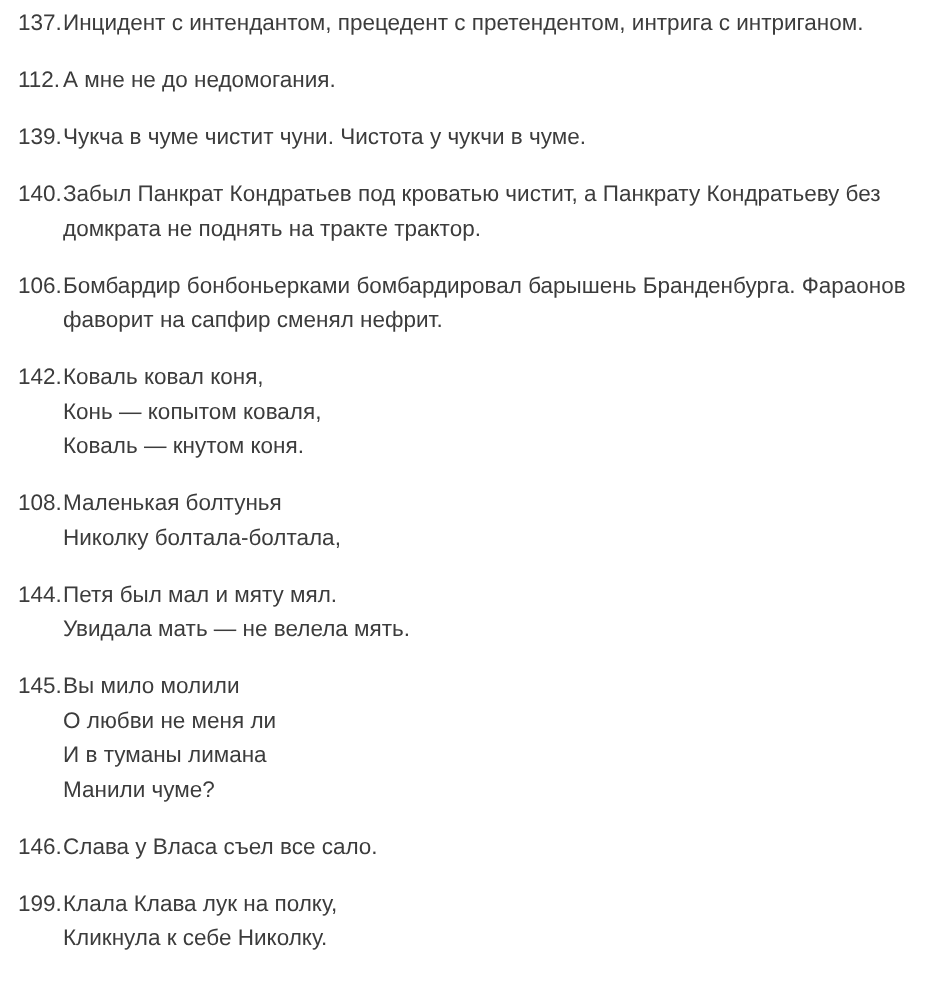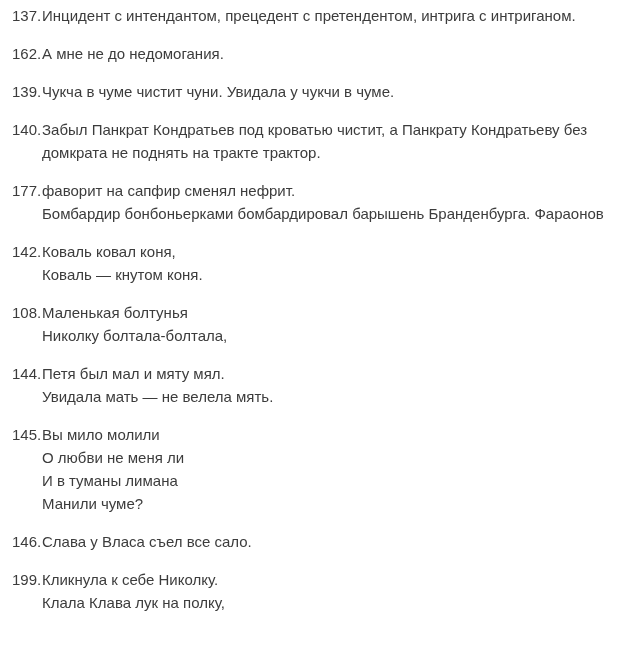--- a/index.html
+++ b/index.html
@@ -43,53 +43,54 @@
 <div class="list">
 
   <div class="item">
     <div class="num">137.</div>
     <div class="lines">
       <div class="line">Инцидент с интендантом, прецедент с претендентом, интрига с интриганом.</div>
     </div>
   </div>
 
   <div class="item">
-    <div class="num">162.</div>
+    <div class="num">112.</div>
     <div class="lines">
       <div class="line">А мне не до недомогания.</div>
     </div>
   </div>
 
   <div class="item">
     <div class="num">139.</div>
     <div class="lines">
-      <div class="line">Чукча в чуме чистит чуни. Увидала у чукчи в чуме.</div>
+      <div class="line">Чукча в чуме чистит чуни. Чистота у чукчи в чуме.</div>
     </div>
   </div>
 
   <div class="item">
     <div class="num">140.</div>
     <div class="lines">
       <div class="line">Забыл Панкрат Кондратьев под кроватью чистит, а Панкрату Кондратьеву без</div>
       <div class="line">домкрата не поднять на тракте трактор.</div>
     </div>
   </div>
 
   <div class="item">
-    <div class="num">177.</div>
+    <div class="num">106.</div>
     <div class="lines">
+      <div class="line">Бомбардир бонбоньерками бомбардировал барышень Бранденбурга. Фараонов</div>
       <div class="line">фаворит на сапфир сменял нефрит.</div>
-      <div class="line">Бомбардир бонбоньерками бомбардировал барышень Бранденбурга. Фараонов</div>
     </div>
   </div>
 
   <div class="item">
     <div class="num">142.</div>
     <div class="lines">
       <div class="line">Коваль ковал коня,</div>
+      <div class="line">Конь — копытом коваля,</div>
       <div class="line">Коваль — кнутом коня.</div>
     </div>
   </div>
 
   <div class="item">
     <div class="num">108.</div>
     <div class="lines">
       <div class="line">Маленькая болтунья</div>
       <div class="line">Николку болтала-болтала,</div>
     </div>
@@ -116,18 +117,18 @@
   <div class="item">
     <div class="num">146.</div>
     <div class="lines">
       <div class="line">Слава у Власа съел все сало.</div>
     </div>
   </div>
 
   <div class="item">
     <div class="num">199.</div>
     <div class="lines">
+      <div class="line">Клала Клава лук на полку,</div>
       <div class="line">Кликнула к себе Николку.</div>
-      <div class="line">Клала Клава лук на полку,</div>
     </div>
   </div>
 
 </div>
 
 </body></html>

